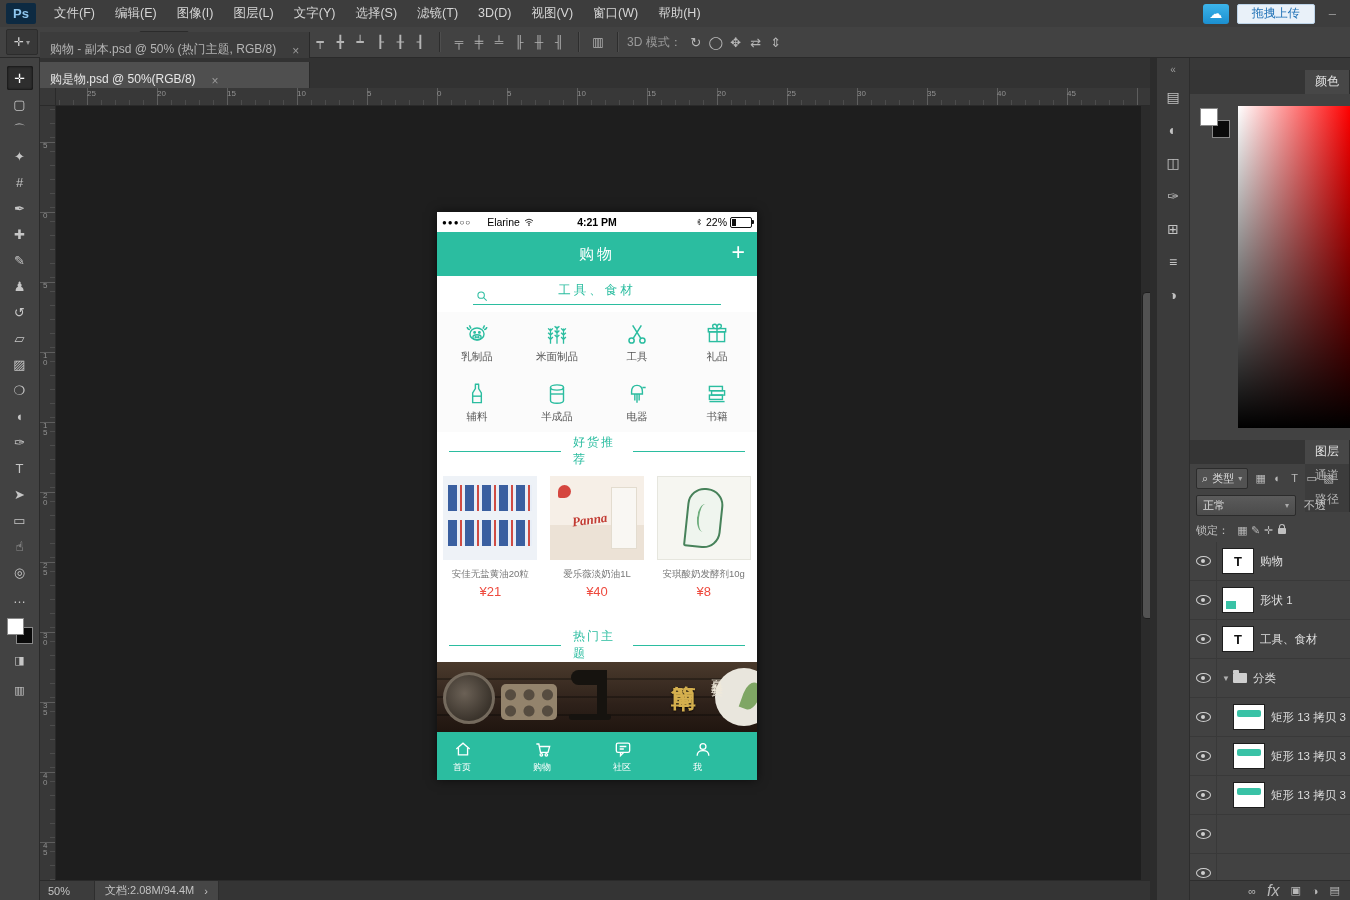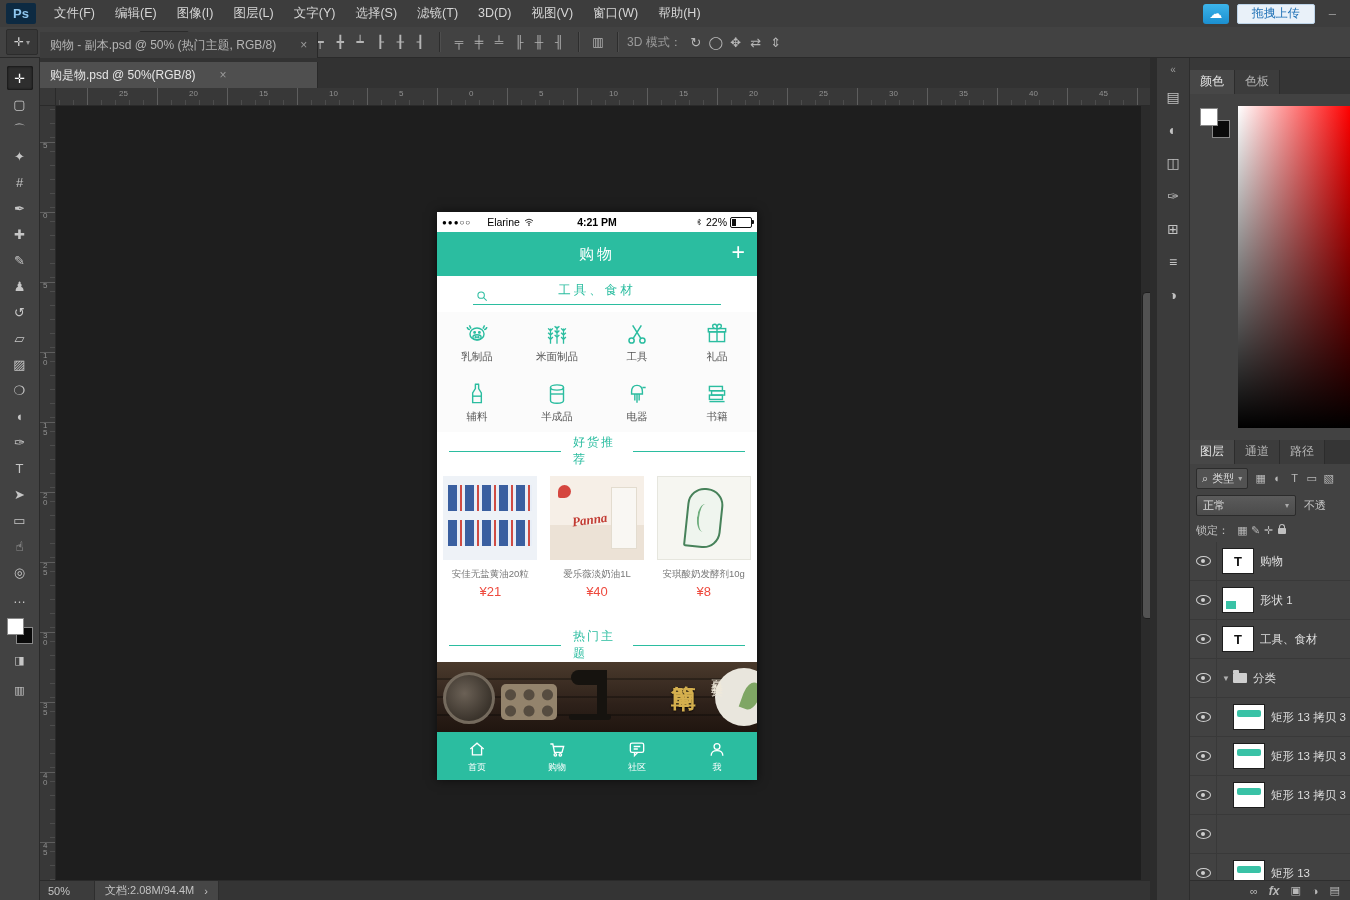--- a/index.html
+++ b/index.html
@@ -32,22 +32,22 @@
   .ob-label{color:#c9c9c9;margin-right:4px;}
   .ob-select{height:20px;background:linear-gradient(#5b5b5b,#4b4b4b);border:1px solid #2b2b2b;border-radius:2px;
     display:inline-flex;align-items:center;padding:0 6px;gap:8px;color:#ddd;margin-right:8px;}
   .ob-select .caret{font-size:8px;color:#aaa;}
   .obtn{min-width:18px;height:20px;display:inline-flex;align-items:center;justify-content:center;
     color:#b5b5b5;font-size:12px;border-radius:2px;margin:0 1px;}
   #mode3d-icons .obtn{font-size:13px;}
 
   
   #tabbar{position:absolute;left:40px;top:58px;width:1110px;height:30px;background:#323232;display:flex;align-items:flex-end;}
-  .doc-tab{height:26px;display:flex;align-items:center;background:#3c3c3c;border-right:1px solid #292929;
-    padding:0 10px;gap:24px;color:#b5b5b5;font-size:12px;margin-top:4px;}
+  .doc-tab{height:26px;display:flex;align-items:flex-end;background:#3c3c3c;border-right:1px solid #292929;
+    padding:0 10px;gap:16px;color:#b5b5b5;font-size:12px;margin-top:4px;}
   .doc-tab.active{background:#4f4f4f;color:#e6e6e6;}
   .tab-close{color:#9a9a9a;font-size:12px;}
 
   
   #toolbar{position:absolute;left:0;top:58px;width:40px;height:842px;background:#424242;border-right:1px solid #2a2a2a;
     display:flex;flex-direction:column;align-items:center;padding-top:8px;box-sizing:border-box;}
   .tool{width:26px;height:24px;display:flex;align-items:center;justify-content:center;color:#c6c6c6;
     font-size:13px;border-radius:2px;margin-bottom:2px;}
   .tool.selected{background:#2e2e2e;box-shadow:inset 0 0 3px #000;color:#fff;}
   #swatch-widget{position:relative;width:26px;height:26px;margin-top:6px;}
@@ -56,21 +56,21 @@
   .tool.small{font-size:11px;margin-top:4px;}
 
   
   #ruler-corner{position:absolute;left:40px;top:88px;width:16px;height:18px;background:#383838;
     border-right:1px solid #2a2a2a;border-bottom:1px solid #2a2a2a;box-sizing:border-box;}
   #ruler-top{position:absolute;left:56px;top:88px;width:1094px;height:18px;background:#383838;border-bottom:1px solid #2a2a2a;
     box-sizing:border-box;overflow:hidden;
     background-image:repeating-linear-gradient(90deg,#5e5e5e 0 1px,transparent 1px 70px),
                      repeating-linear-gradient(90deg,#4c4c4c 0 1px,transparent 1px 14px);
     background-size:100% 100%,100% 5px;background-position:31px 0,3px 100%;background-repeat:no-repeat,no-repeat;}
-  .rt-label{position:absolute;top:1px;font-size:8px;color:#919191;margin-left:32px;}
+  .rt-label{position:absolute;top:1px;font-size:8px;color:#919191;}
   #ruler-left{position:absolute;left:40px;top:106px;width:16px;height:774px;background:#383838;border-right:1px solid #2a2a2a;
     box-sizing:border-box;overflow:hidden;
     background-image:repeating-linear-gradient(180deg,#5e5e5e 0 1px,transparent 1px 70px),
                      repeating-linear-gradient(180deg,#4c4c4c 0 1px,transparent 1px 14px);
     background-size:100% 100%,5px 100%;background-position:0 36px,100% 3px;background-repeat:no-repeat,no-repeat;}
   .rl-label{position:absolute;left:3px;font-size:8px;line-height:7px;color:#919191;white-space:pre;}
   #canvas{position:absolute;left:56px;top:106px;width:1094px;height:774px;background:#1e1e1e;overflow:hidden;}
   #canvas-vscroll{position:absolute;right:0;top:0;bottom:0;width:9px;background:#2b2b2b;}
   #canvas-vscroll .thumb{position:absolute;left:1px;right:1px;top:24%;height:42%;background:#525252;border-radius:4px;}
 
@@ -83,21 +83,21 @@
 
   
   #dock-gap{position:absolute;left:1150px;top:58px;width:7px;height:842px;background:#2c2c2c;}
   #dock-strip{position:absolute;left:1157px;top:58px;width:33px;height:842px;background:#3b3b3b;border-right:1px solid #2d2d2d;
     box-sizing:border-box;display:flex;flex-direction:column;align-items:center;padding-top:6px;}
   .strip-expand{color:#9a9a9a;font-size:10px;margin-bottom:10px;}
   .strip-icon{width:24px;height:24px;display:flex;align-items:center;justify-content:center;color:#c2c2c2;
     font-size:14px;border-radius:3px;margin-bottom:9px;}
   #dock{position:absolute;left:1190px;top:58px;width:160px;height:842px;background:#424242;}
   .dock-drag{position:absolute;left:0;top:0;width:100%;height:12px;background:#383838;border-bottom:1px solid #2e2e2e;}
-  .ptabs{position:absolute;left:0;width:100%;height:24px;background:#353535;display:flex;align-items:flex-end;}
+  .ptabs{position:absolute;left:0;width:100%;height:24px;background:#353535;display:flex;align-items:flex-end;flex-direction:column;}
   #color-tabs{top:12px;} #layers-tabs{top:382px;}
   .ptab{padding:3px 10px 4px;font-size:12px;color:#b3b3b3;background:#3c3c3c;border-right:1px solid #2c2c2c;}
   .ptab.active{background:#474747;color:#e4e4e4;}
   #color-body{position:absolute;left:0;top:36px;width:100%;height:342px;background:#424242;}
   #fgbg{position:absolute;left:10px;top:14px;width:30px;height:30px;}
   #fgbg .sw-front{width:16px;height:16px;}
   #fgbg .sw-back{width:16px;height:16px;}
   #sv-square{position:absolute;left:48px;right:0;top:12px;bottom:8px;
     background:linear-gradient(to top,#000,rgba(0,0,0,0)),linear-gradient(to right,#fff,#f00);}
   #filter-row{position:absolute;left:0;top:406px;width:100%;height:28px;display:flex;align-items:center;padding:0 6px;box-sizing:border-box;gap:4px;}
@@ -125,21 +125,21 @@
     display:flex;align-items:center;justify-content:center;color:#111;font-weight:bold;font-size:13px;margin-right:6px;}
   .thumb.rect::after{content:'';position:absolute;left:3px;right:3px;top:5px;height:7px;background:#39c2a6;border-radius:2px;}
   .thumb.shape::after{content:'';position:absolute;left:3px;bottom:3px;width:10px;height:8px;background:#39c2a6;}
   .tri{color:#b0b0b0;font-size:8px;margin-right:3px;}
   .folder{width:14px;height:10px;background:#cfcfcf;border-radius:1px;position:relative;margin-right:6px;flex:none;}
   .folder::before{content:'';position:absolute;top:-3px;left:0;width:6px;height:3px;background:#cfcfcf;border-radius:1px 1px 0 0;}
   .lname{font-size:11.5px;color:#dedede;white-space:nowrap;overflow:hidden;text-overflow:ellipsis;}
   #panel-bottom{position:absolute;left:0;bottom:0;width:100%;height:20px;background:#3c3c3c;border-top:1px solid #2e2e2e;
     display:flex;align-items:center;justify-content:flex-end;gap:11px;padding-right:10px;box-sizing:border-box;}
   .pb-icon{color:#b8b8b8;font-size:11px;}
-  .pb-icon.fx{font-style:italic;font-weight:bold;font-size:12px;}
+  .pb-icon.fx{font-style:italic;font-weight:normal;font-size:16px;}
 
   
   #design{position:absolute;left:381px;top:106px;width:320px;height:568px;background:#fff;
     box-shadow:0 0 10px rgba(0,0,0,.6);color:#333;}
   .app-status{height:20px;display:flex;align-items:center;position:relative;font-size:10.5px;color:#000;padding:0 5px;}
   .sig-dots{font-size:8px;letter-spacing:1px;}
   .carrier{margin-left:16px;}
   .st-icon{width:12px;height:12px;margin-left:3px;color:#000;}
   .st-icon svg{width:100%;height:100%;}
   .app-time{position:absolute;left:0;right:0;text-align:center;font-weight:bold;}
@@ -195,21 +195,21 @@
       radial-gradient(circle at 50% 75%,#564c40 5px,transparent 6px),radial-gradient(circle at 83% 75%,#564c40 5px,transparent 6px);}
   .bn-mixer-head{position:absolute;left:134px;top:8px;width:36px;height:15px;border-radius:8px;background:#16130f;}
   .bn-mixer-body{position:absolute;left:160px;top:8px;width:10px;height:46px;background:#16130f;}
   .bn-mixer-base{position:absolute;left:132px;top:52px;width:42px;height:6px;border-radius:3px;background:#16130f;}
   .bn-plate{position:absolute;right:-16px;top:6px;width:58px;height:58px;border-radius:50%;background:#e9e6dd;}
   .bn-leaf{position:absolute;right:-2px;top:20px;width:16px;height:28px;border-radius:50% 50% 50% 0;transform:rotate(20deg);background:#7fa664;}
   .vtext{writing-mode:vertical-rl;text-orientation:upright;}
   .bn-text1{position:absolute;right:56px;top:4px;color:#d4af4e;font-size:25px;font-weight:bold;letter-spacing:3px;text-shadow:0 1px 2px rgba(0,0,0,.7);}
   .bn-text2{position:absolute;right:32px;top:8px;color:#efe9da;font-size:12px;letter-spacing:2px;}
   .app-nav{height:48px;background:var(--teal);display:grid;grid-template-columns:repeat(4,1fr);}
-  .nav-item{display:flex;flex-direction:column;align-items:center;justify-content:center;color:#fff;}
+  .nav-item{display:flex;flex-direction:column;justify-content:center;color:#fff;margin-left:16px;}
   .nav-icon{width:20px;height:20px;color:#fff;}
   .nav-icon svg{width:100%;height:100%;}
   .nav-label{font-size:9px;margin-top:2px;}
 </style>
 </head>
 <body>
 
 <div id="window" style="--teal: #2bbda0; --red: #ee4a3e;">
 
   <div id="menubar">
@@ -642,24 +642,20 @@
         </div>
         <div class="layer-row child">
           <div class="eye-cell">
             <span class="eye"></span>
           </div>
         </div>
         <div class="layer-row child">
           <div class="eye-cell">
             <span class="eye"></span>
           </div>
-          <div class="row-content">
-            <span class="thumb rect"></span>
-            <span class="lname">矩形 13</span>
-          </div>
         </div>
       </div>
     <div id="panel-bottom">
         <span class="pb-icon">∞</span>
         <span class="pb-icon fx">fx</span>
         <span class="pb-icon">▣</span>
         <span class="pb-icon">◑</span>
         <span class="pb-icon">▤</span>
       </div>
   </div>

